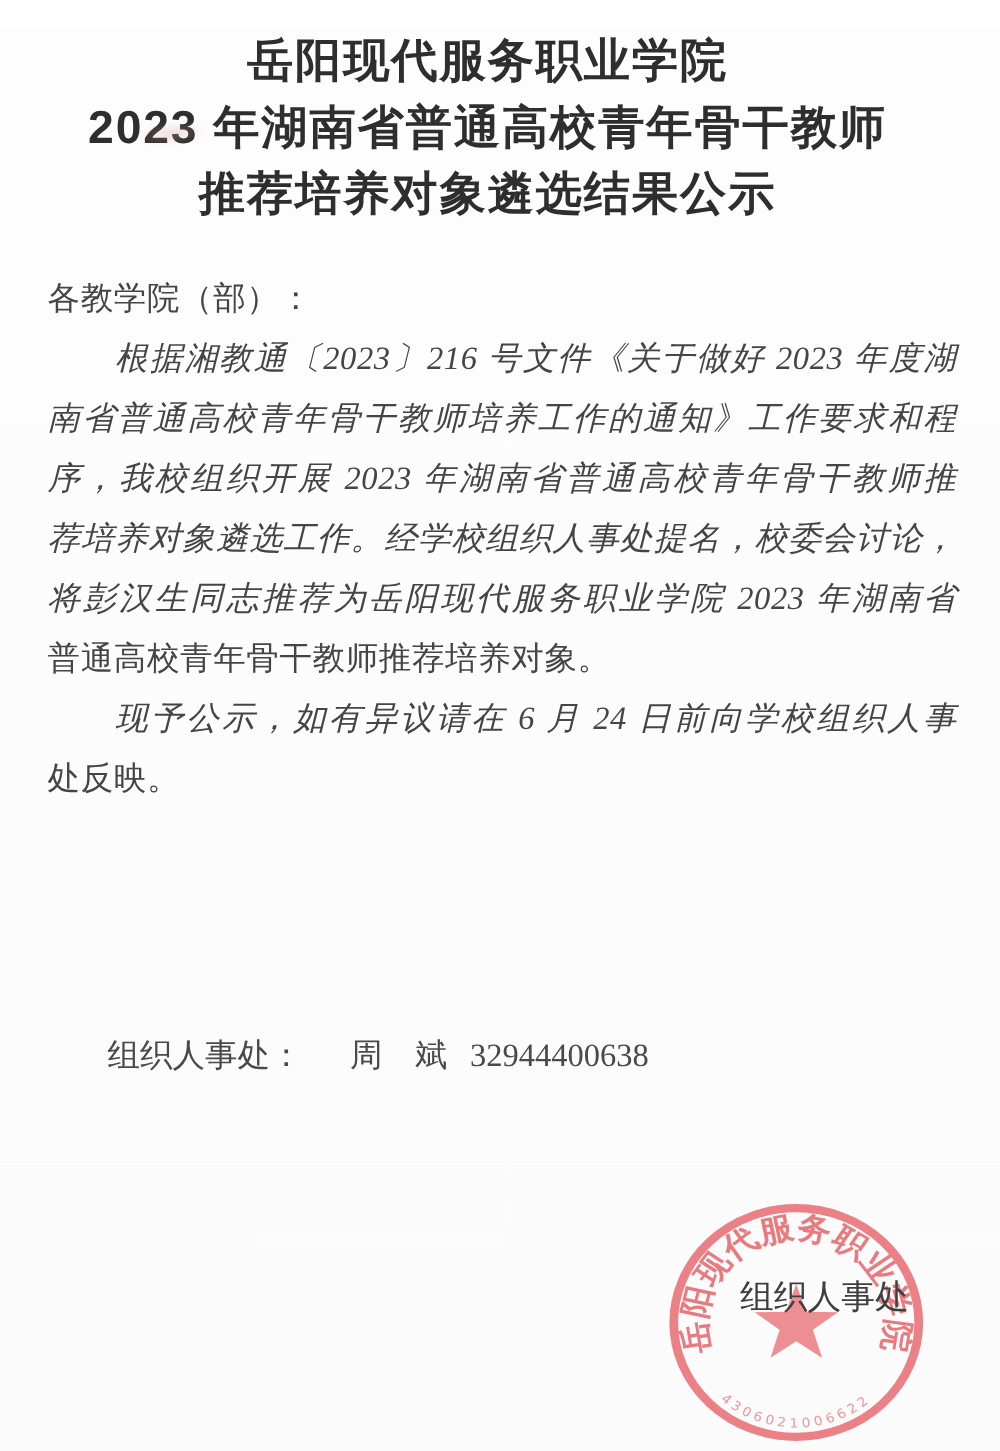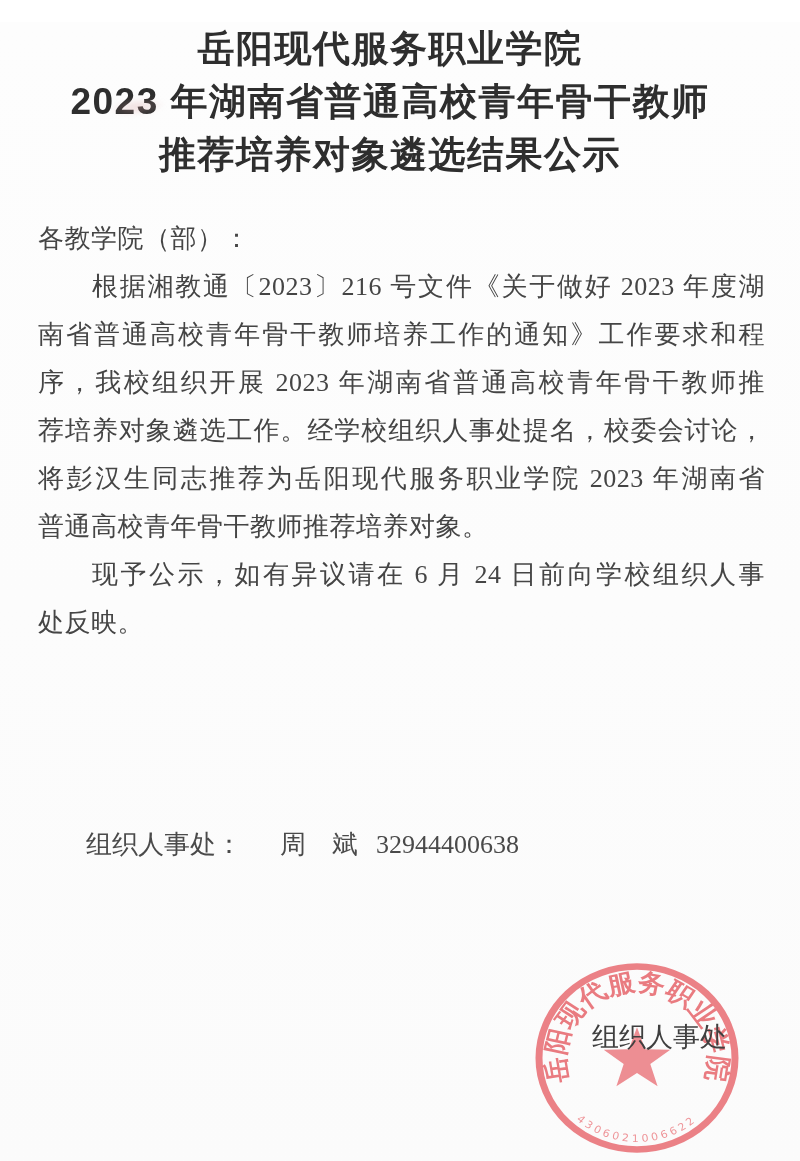--- a/index.html
+++ b/index.html
@@ -36,21 +36,21 @@
   }
   .body-col {
     margin: 34px 35px 0 38px;
     width: 727px;
     font-size: 26px;
     line-height: 48px;
     color: #454545;
     letter-spacing: 0.5px;
   }
   .line { width: 727px; }
-  .line.fill { text-align: justify; text-align-last: justify; }
+  .line.fill { text-align: justify; text-align-last: justify; font-style: italic; }
   .line.indent { text-indent: 54px; }
   .salutation { margin-bottom: 0; }
   .contact {
     margin: 183px 0 0 38px;
     padding-left: 48px;
     font-size: 26px;
     line-height: 30px;
     color: #4a4a4a;
     letter-spacing: 0;
   }

